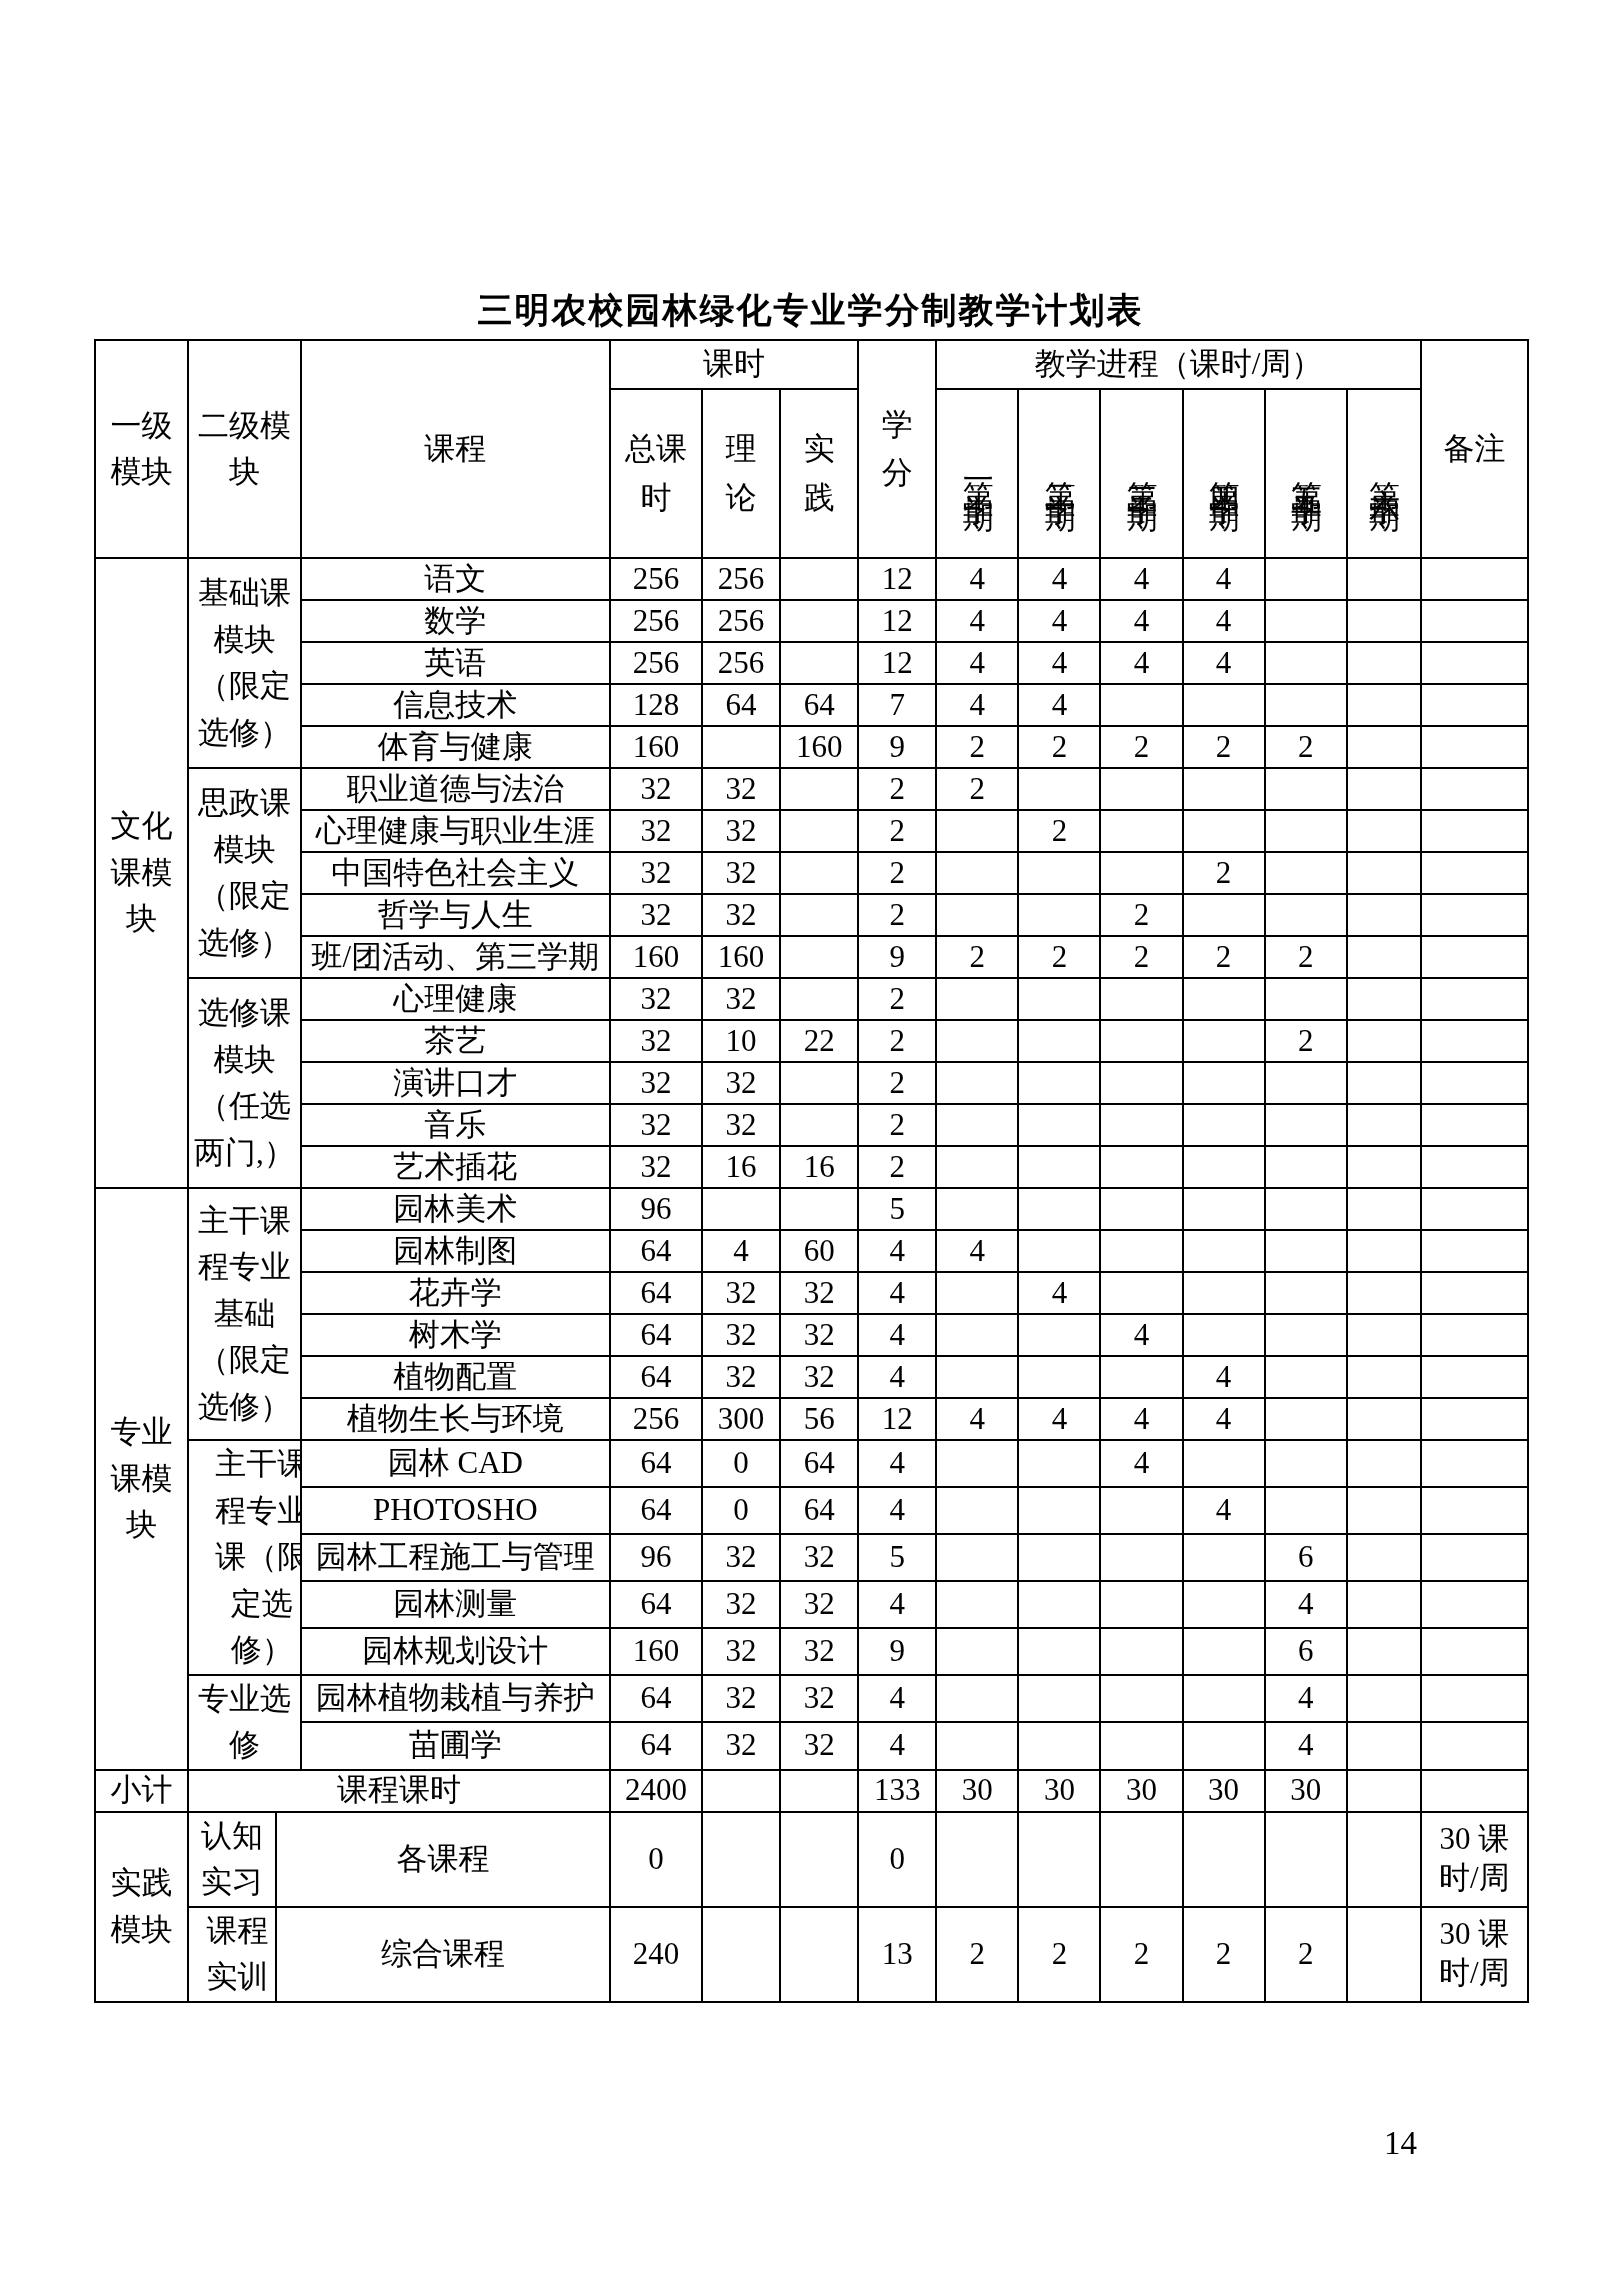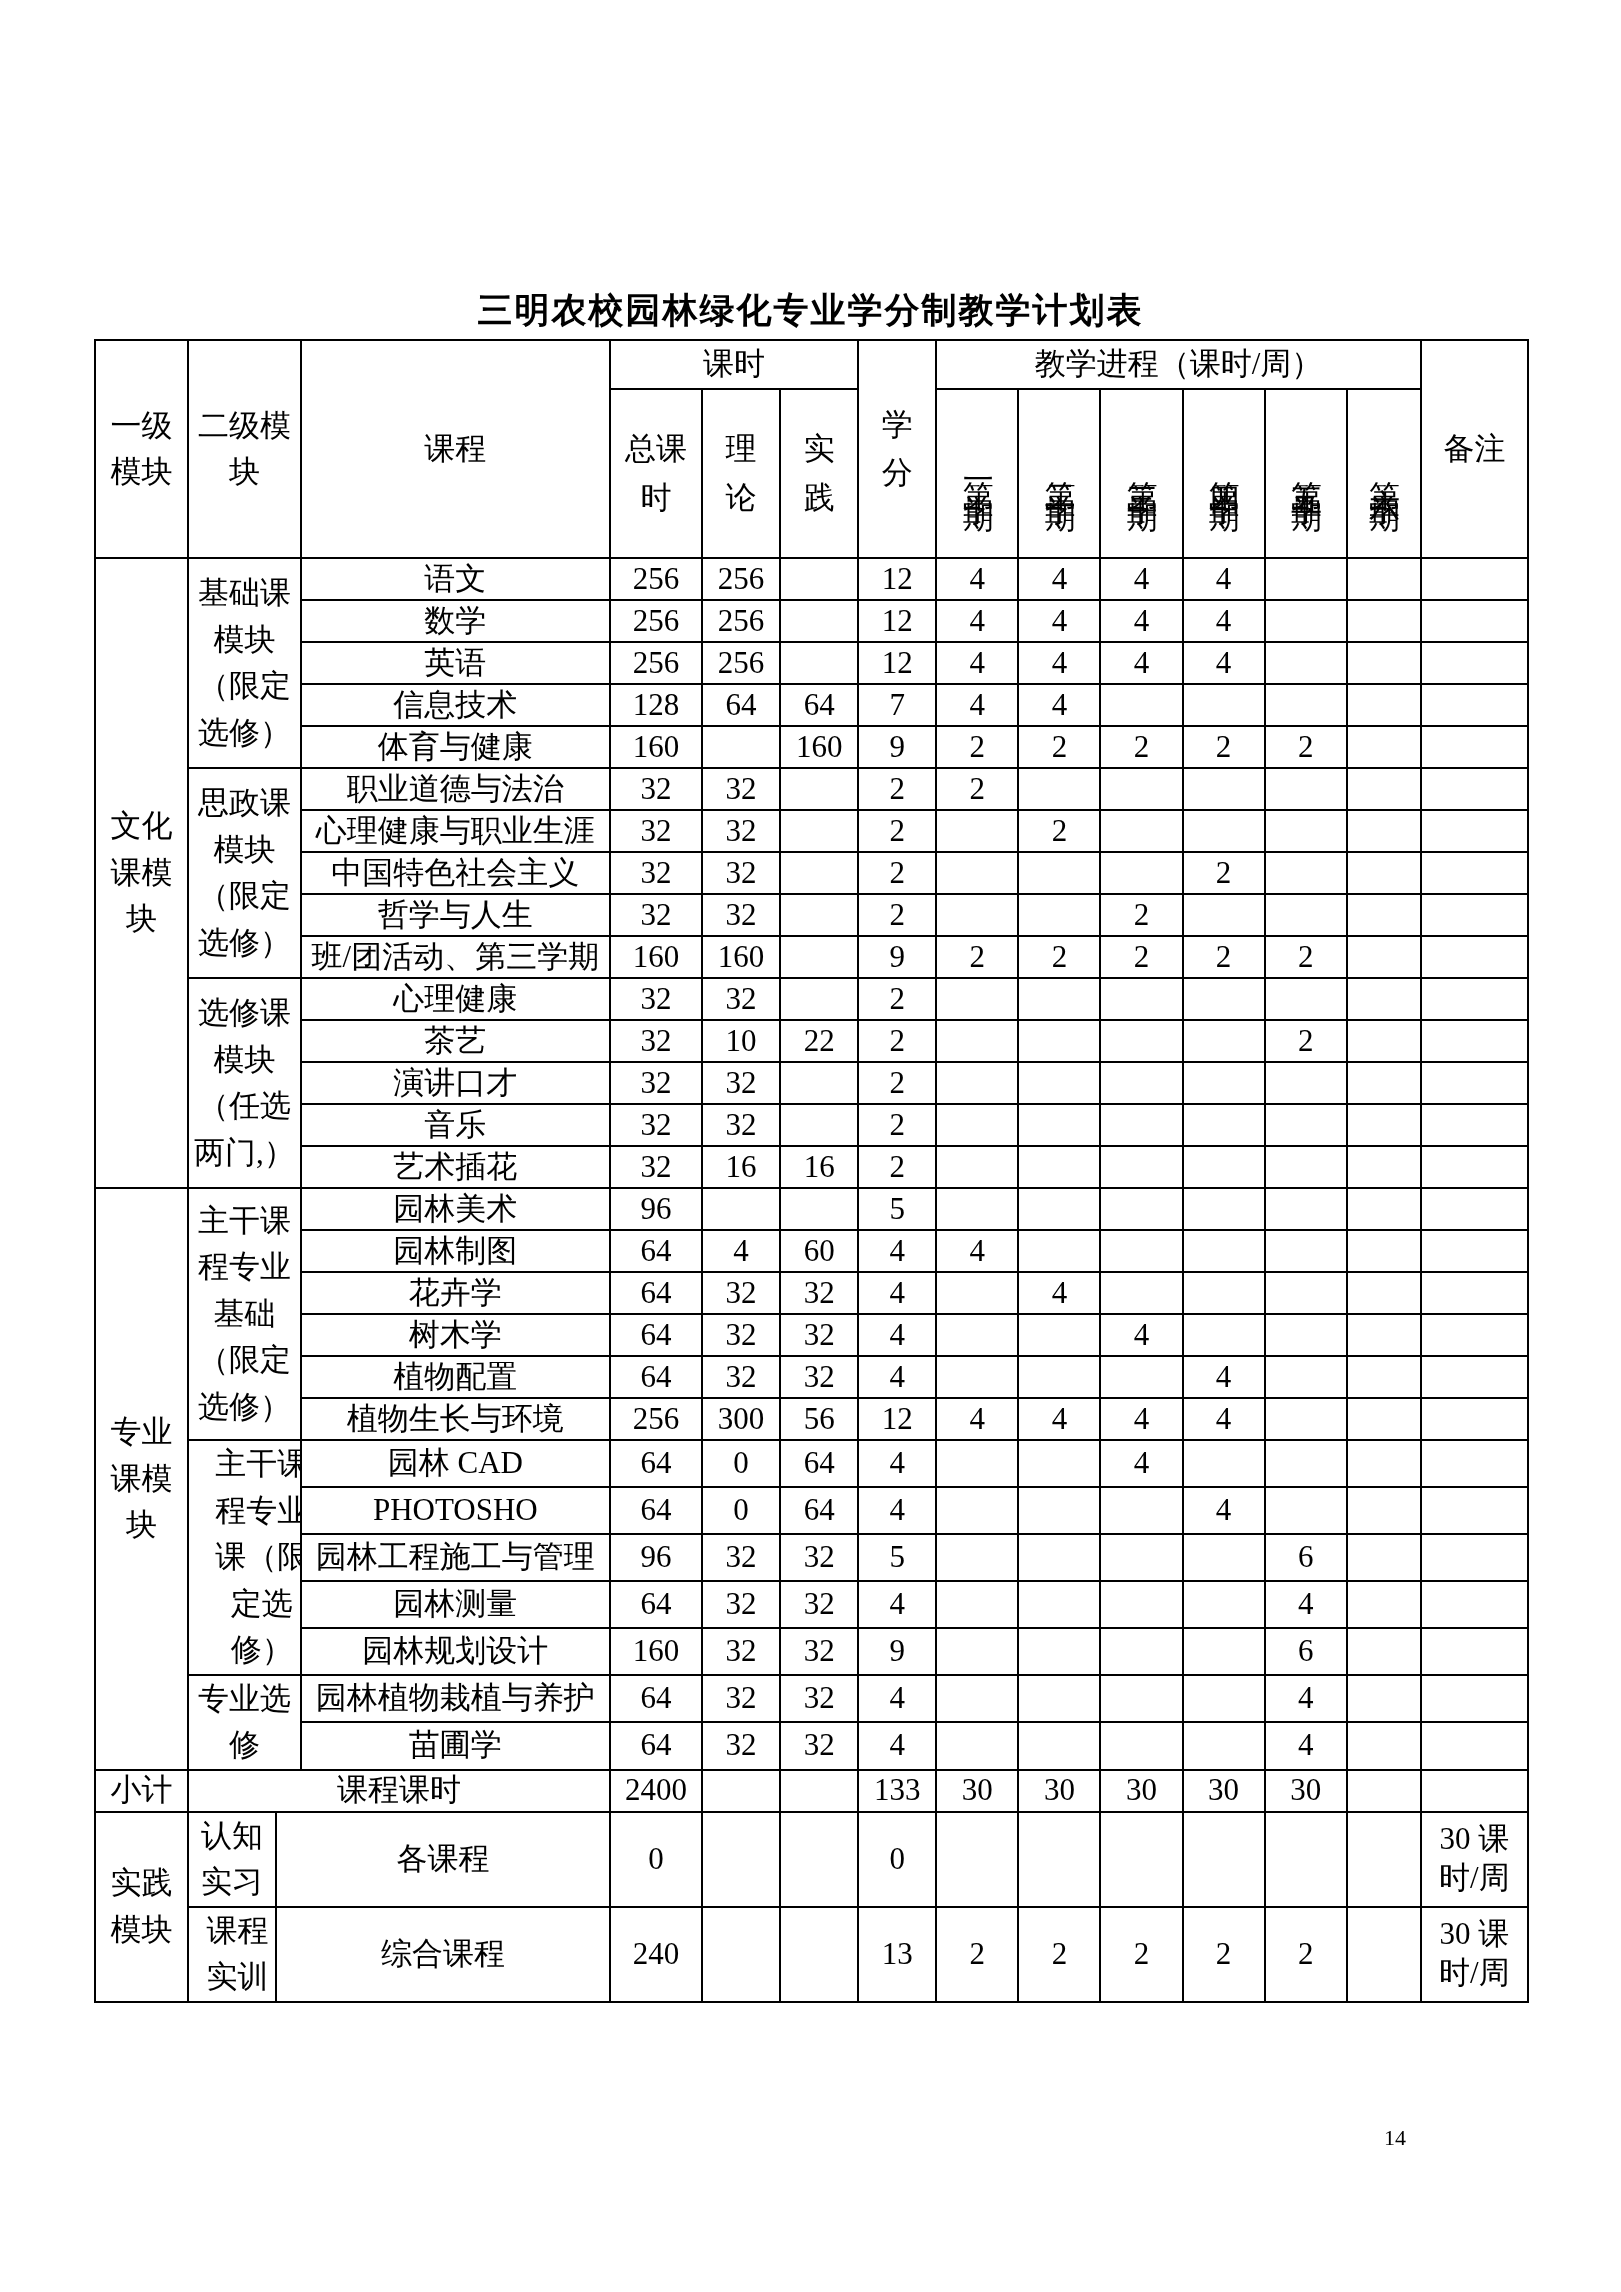--- a/index.html
+++ b/index.html
@@ -23,21 +23,21 @@
   thead tr.h2{height:169px;padding-left:34px;}
   tbody tr{height:42px;}
   .ci{margin:0 auto;line-height:1.25;}
   .mod{line-height:1.5;}
   .nw1{width:1.2em;margin:0 auto;line-height:1.55;}
   .nw2{width:2.35em;margin:0 auto;line-height:1.55;}
   .vtext{
     writing-mode:vertical-rl;text-orientation:upright;
     display:inline-block;line-height:1.05;letter-spacing:6.9px;
   }
-  .page-number{position:absolute;left:1384px;top:2125px;font-size:22px;}
+  .page-number{position:absolute;left:1384px;top:2125px;font-size:33px;}
 </style>
 </head>
 <body>
 
 <div class="doc-title">三明农校园林绿化专业学分制教学计划表</div>
 
 <table class="plan">
   <colgroup>
     <col style="width:93px">
       <col style="width:88px">

